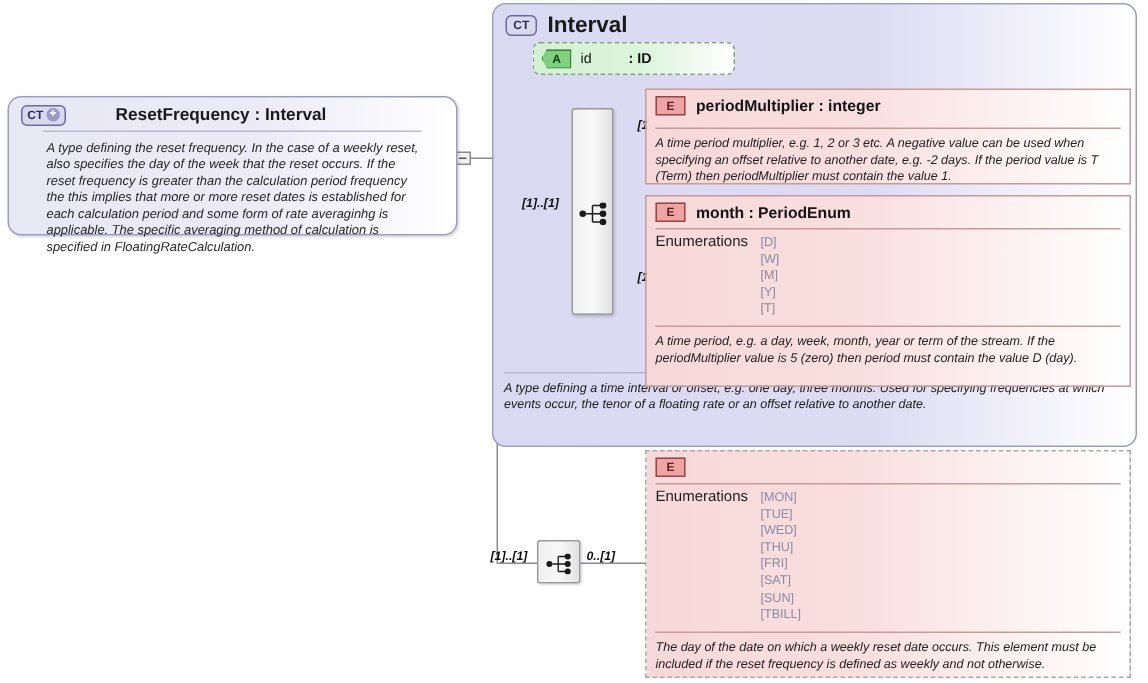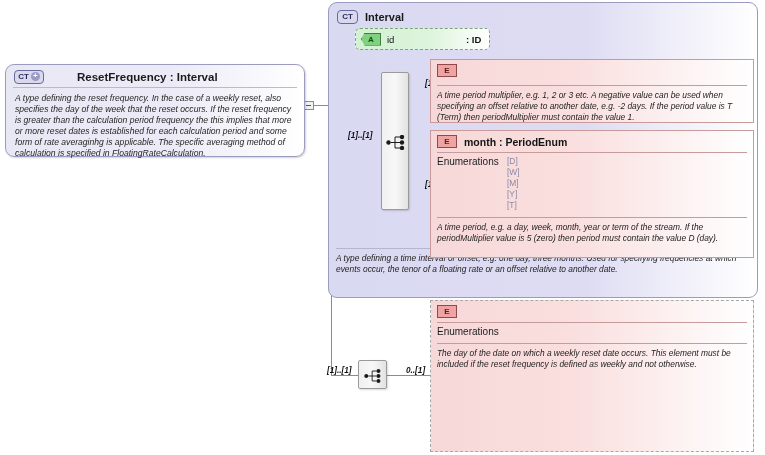--- a/index.html
+++ b/index.html
@@ -31,21 +31,21 @@
     display: flex; align-items: center; gap: 7px;
     padding: 4px 8px 3px 8px;
     height: 22px;
   }
   .ct-root .title {
     font-size: 11.5px; font-weight: bold; color: #1a1a1a;
     white-space: nowrap;
     padding-left: 26px;
   }
   .ct-root .doc {
-    margin: 0 7px; padding: 5px 2px 4px 2px;
+    margin: 0 23px; padding: 5px 2px 4px 2px;
     border-top: 1px solid #b9b9d2;
     font-size: 8.6px; font-style: italic; color: #262626;
     line-height: 1.28;
   }
 
   
   .badge-ct {
     display: inline-flex; align-items: center; justify-content: center;
     height: 14px; min-width: 30px; padding: 0 2px;
     border: 1px solid #6a6a9a; border-radius: 4px;
@@ -73,21 +73,21 @@
     left: 328px; top: 2px; width: 430px; height: 296px;
     background: linear-gradient(to right, #d9d9f2 0%, #dedcf3 60%, #ffffff 100%);
     border: 1px solid #9b9bc0;
     border-radius: 9px;
   }
   .ct-interval .hdr {
     display: flex; align-items: center; gap: 7px;
     padding: 5px 0 0 8px; height: 22px;
   }
   .ct-interval .title {
-    font-size: 11px; font-weight: bold; color: #1a1a1a;
+    font-size: 15px; font-weight: bold; color: #1a1a1a;
   }
   .ct-interval .doc {
     position: absolute; left: 7px; right: 7px; bottom: 22px;
     padding-top: 4px;
     border-top: 1px solid #b5b5d0;
     font-size: 8.4px; font-style: italic; color: #222;
     line-height: 1.3;
   }
 
   
@@ -100,21 +100,21 @@
     padding-left: 5px;
   }
   .badge-a {
     width: 20px; height: 13px;
     background: #7fd07f; border: 1px solid #3f7f3f;
     font-size: 8px; font-weight: bold; color: #124a12;
     display: flex; align-items: center; justify-content: center;
     clip-path: polygon(18% 0, 100% 0, 100% 100%, 18% 100%, 0 50%);
   }
   .attr-box .nm { font-size: 9.5px; font-weight: normal; color: #111; }
-  .attr-box .ty { font-size: 9.5px; font-weight: bold; color: #111; position: absolute; left: 63px; margin-left: 47px; }
+  .attr-box .ty { font-size: 9.5px; font-weight: bold; color: #111; position: absolute; left: 63px; }
 
   
   .el-box {
     background: linear-gradient(to right, #f7d8d8 0%, #fadfdf 45%, #ffffff 100%);
     border: 1px solid #c99a9a;
   }
   .el-box.dashed { border: 1px dashed #a8a8a8; }
   .el-box .ehdr {
     display: flex; align-items: center; gap: 7px;
     padding: 4px 6px 4px 6px;
@@ -269,25 +269,26 @@
       <circle cx="16" cy="2" r="2.2" fill="#1a1a1a"></circle>
       <circle cx="16" cy="7.5" r="2.2" fill="#1a1a1a"></circle>
       <circle cx="16" cy="13" r="2.2" fill="#1a1a1a"></circle>
     </svg>
   </div>
 
   <div class="card" style="left:348px; top:131px;">[1]..[1]</div>
   <div class="card" style="left:425px; top:79px;">[1]..[1]</div>
   <div class="card" style="left:425px; top:180px;">[1]..[1]</div>
   <div class="card" style="left:327px; top:366px;">[1]..[1]</div>
-  <div class="card" style="left:406px; top:366px;">0..[1]</div>
+  <div class="card" style="left:391px; top:366px;">0..[1]</div>
 
   <div class="box el-box" id="el-periodMultiplier">
     <div class="ehdr">
       <span class="badge-e">E</span>
+      <span class="etitle">periodMultiplier : integer</span>
     </div>
     <div class="edoc">A time period multiplier, e.g. 1, 2 or 3 etc. A negative value can be used when specifying an offset relative to another date, e.g. -2 days. If the period value is T (Term) then periodMultiplier must contain the value 1.</div>
   </div>
 
   <div class="box el-box" id="el-period">
     <div class="ehdr">
       <span class="badge-e">E</span>
       <span class="etitle">month  : PeriodEnum</span>
     </div>
     <div class="enum-row">
@@ -302,17 +303,27 @@
     </div>
     <div class="edoc">A time period, e.g. a day, week, month, year or term of the stream. If the periodMultiplier value is 5 (zero) then period must contain the value D (day).</div>
   </div>
 
   <div class="box el-box dashed" id="el-weekly">
     <div class="ehdr">
       <span class="badge-e">E</span>
     </div>
     <div class="enum-row">
       <span class="enum-label">Enumerations</span>
+      <span class="enum-values">
+        <span>[MON]</span>
+        <span>[TUE]</span>
+        <span>[WED]</span>
+        <span>[THU]</span>
+        <span>[FRI]</span>
+        <span>[SAT]</span>
+        <span>[SUN]</span>
+        <span>[TBILL]</span>
+      </span>
     </div>
     <div class="edoc">The day of the date on which a weekly reset date occurs. This element must be included if the reset frequency is defined as weekly and not otherwise.</div>
   </div>
 
 </div>
 
 </body></html>

